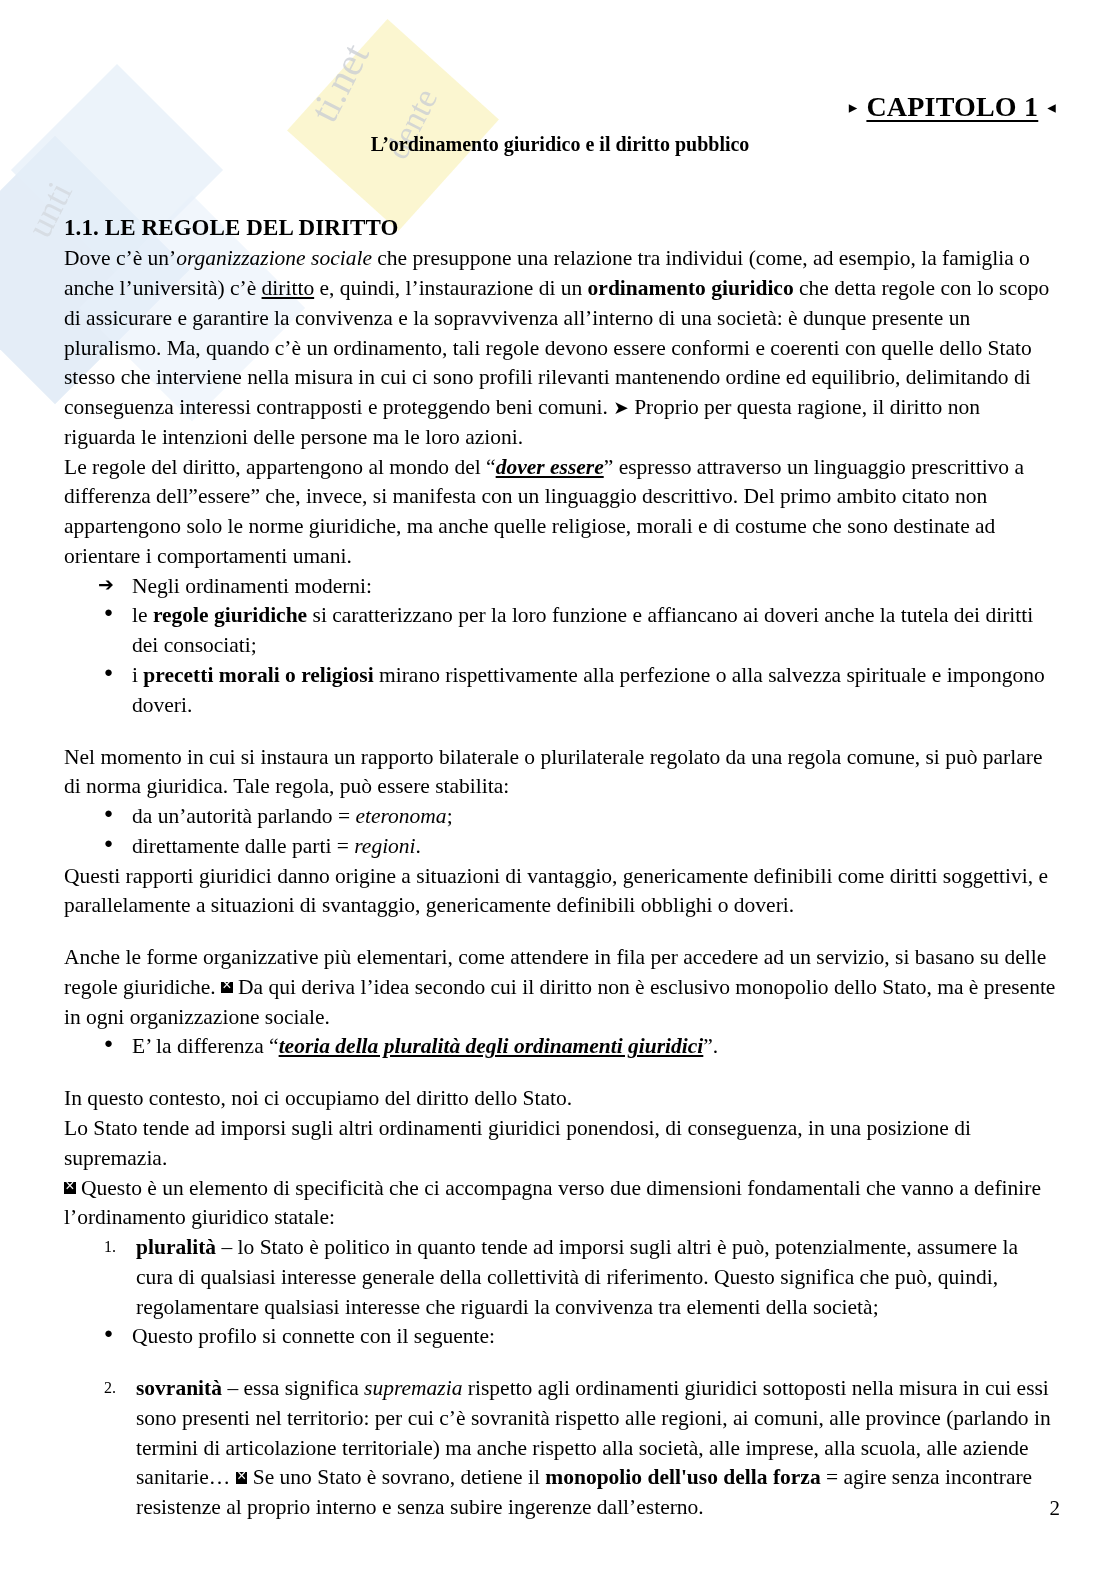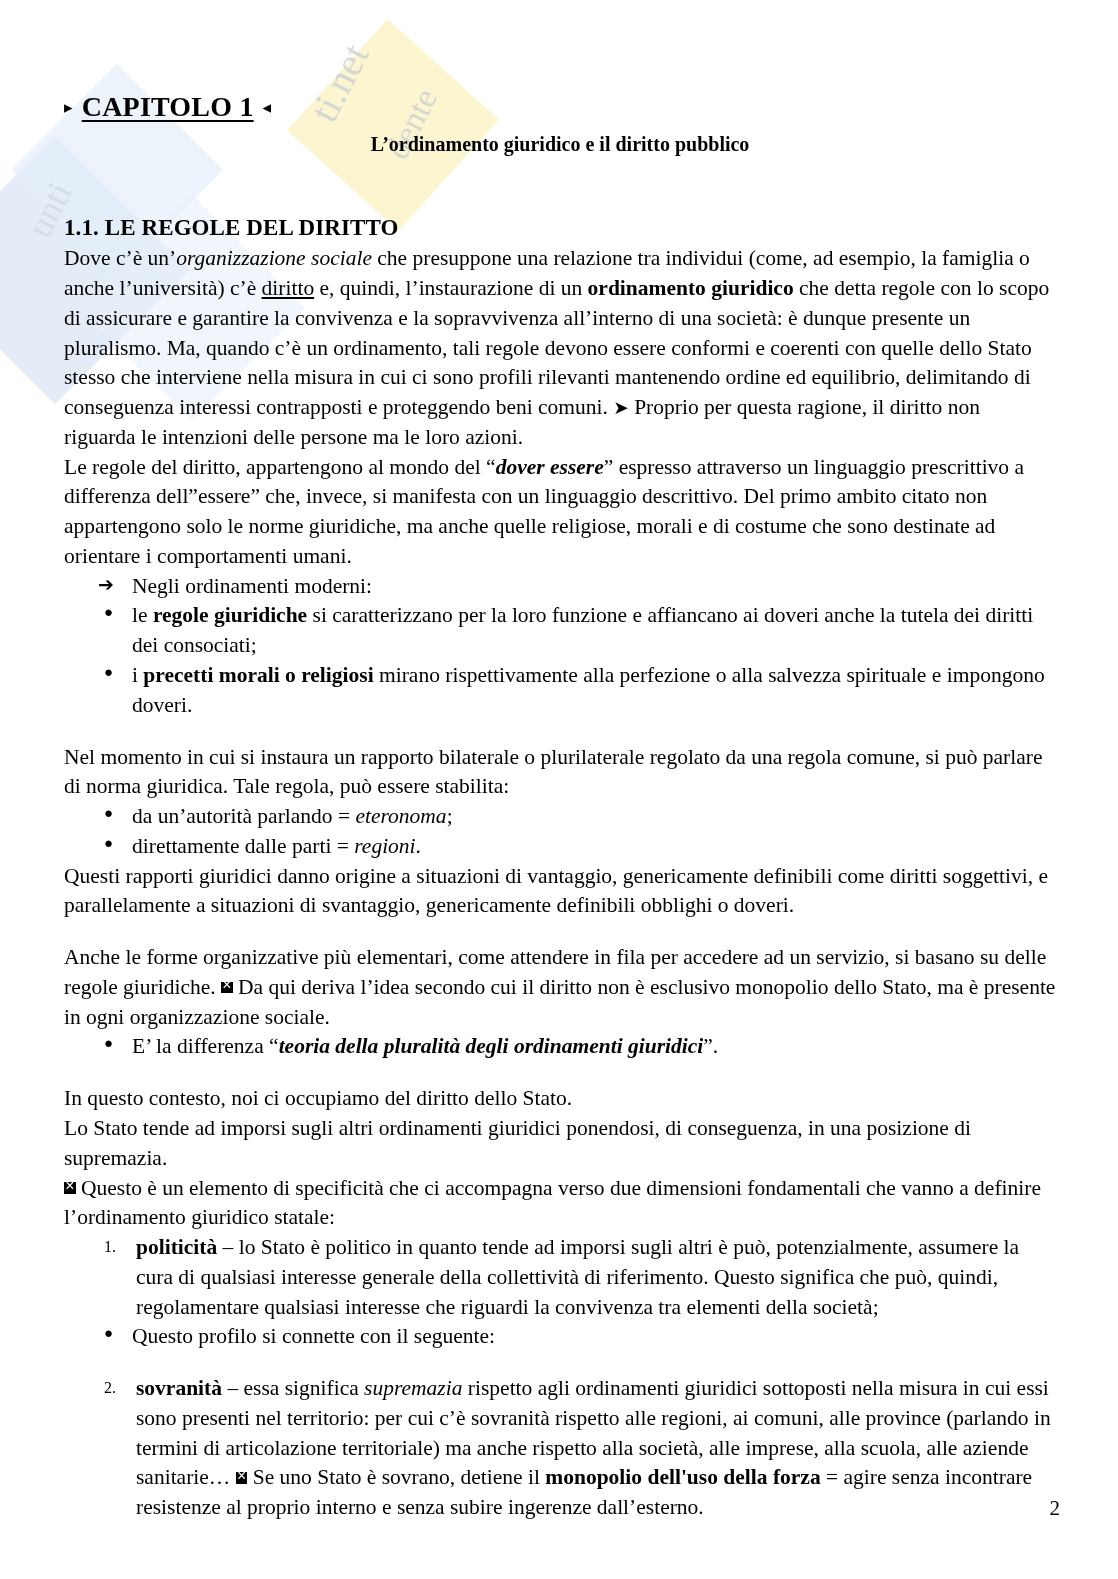--- a/index.html
+++ b/index.html
@@ -98,21 +98,21 @@
   .content {
     position: relative;
     z-index: 2;
     padding: 88px 62px 0 64px;
     box-sizing: border-box;
     font-size: 21.5px;
     line-height: 1.385;
   }
 
   .doc-title {
-    text-align: left;
+    text-align: right;
     font-weight: bold;
     font-size: 28px;
     letter-spacing: 0.2px;
     margin: 0 0 4px 0;
   }
   .doc-title .title-text {
     text-decoration: underline;
     text-underline-offset: 4px;
   }
   .title-marker {
@@ -167,21 +167,21 @@
   }
   li.item.num .marker {
     left: 40px;
     font-size: 16px;
     top: 3px;
   }
 
   b, strong { font-weight: bold; }
   i, em { font-style: italic; }
   .u { text-decoration: underline; }
-  .bi { font-weight: bold; font-style: italic; }
+  .bi { font-weight: bold; font-style: italic; text-decoration: underline; }
   .iu { font-style: italic; }
 
   .tofu {
     display: inline-block;
     width: 0.66em;
     height: 0.66em;
     line-height: 0.66em;
     background: #000;
     color: #fff;
     font-size: 0.82em;
@@ -275,21 +275,21 @@
       </li>
     </ul>
 
     <p class="body gap-before">In questo contesto, noi ci occupiamo del diritto dello Stato.</p>
     <p class="body">Lo Stato tende ad imporsi sugli altri ordinamenti giuridici ponendosi, di conseguenza, in una posizione di supremazia.</p>
     <p class="body"><span class="tofu"></span><span> Questo è un elemento di specificità che ci accompagna verso due dimensioni fondamentali che vanno a definire l’ordinamento giuridico statale:</span></p>
 
     <ol class="list">
       <li class="item num">
         <span class="marker">1.</span>
-        <b>politicità</b><span> – lo Stato è politico in quanto tende ad imporsi sugli altri è può, potenzialmente, assumere la cura di qualsiasi interesse generale della collettività di riferimento. Questo significa che può, quindi, regolamentare qualsiasi interesse che riguardi la convivenza tra elementi della società;</span>
+        <b>pluralità</b><span> – lo Stato è politico in quanto tende ad imporsi sugli altri è può, potenzialmente, assumere la cura di qualsiasi interesse generale della collettività di riferimento. Questo significa che può, quindi, regolamentare qualsiasi interesse che riguardi la convivenza tra elementi della società;</span>
       </li>
       <li class="item dot">
         <span class="marker">●</span>
         <span>Questo profilo si connette con il seguente:</span>
       </li>
       <li class="item num" style="margin-top:22px">
         <span class="marker">2.</span>
         <b>sovranità</b><span> – essa significa </span><i>supremazia</i><span> rispetto agli ordinamenti giuridici sottoposti nella misura in cui essi sono presenti nel territorio: per cui c’è sovranità rispetto alle regioni, ai comuni, alle province (parlando in termini di articolazione territoriale) ma anche rispetto alla società, alle imprese, alla scuola, alle aziende sanitarie… </span><span class="tofu"></span><span> Se uno Stato è sovrano, detiene il </span><b>monopolio dell'uso della forza</b><span> = agire senza incontrare resistenze al proprio interno e senza subire ingerenze dall’esterno.</span>
       </li>
     </ol>

